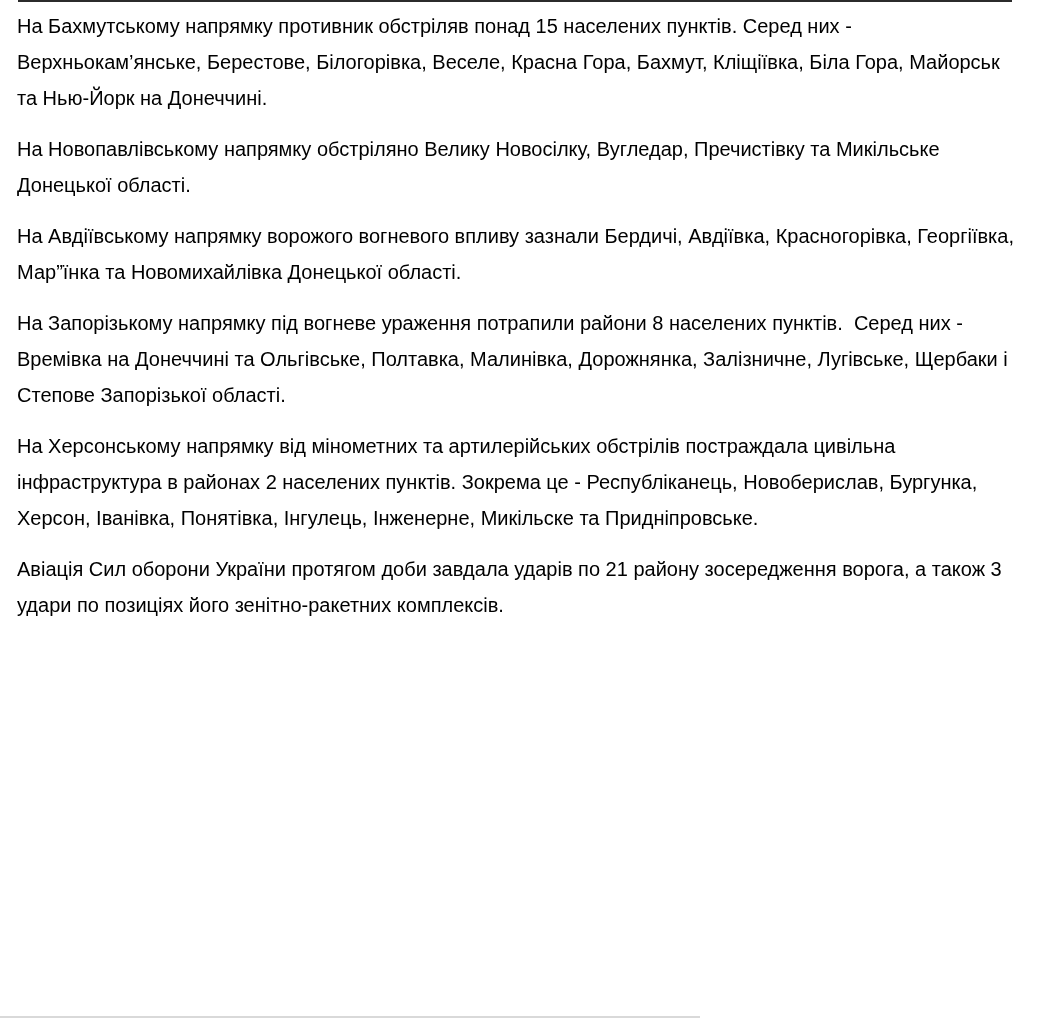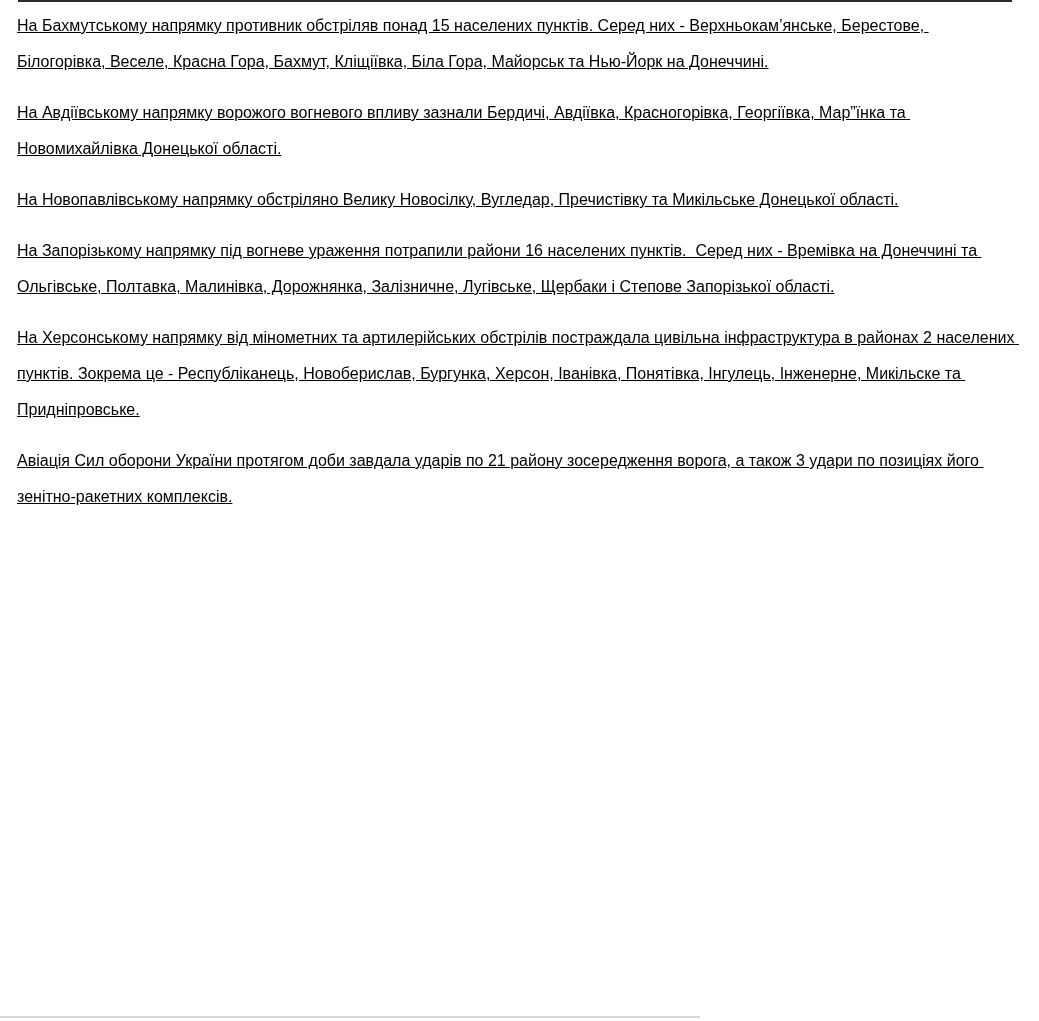--- a/index.html
+++ b/index.html
@@ -28,35 +28,34 @@
     left: 0;
     width: 700px;
     height: 2px;
     background: #d9d9d9;
   }
   .post-body {
     padding: 8px 22px 0 17px;
   }
   .post-body p {
     margin: 0 0 15px 0;
-    font-size: 16px;
+    font-size: 20px;
     line-height: 36px;
     color: #000000;
     white-space: pre-wrap;
     letter-spacing: 0;
-    text-decoration: underline;
   }
 </style>
 </head>
 <body>
 
 <div class="top-cutoff"></div>
 
 <main class="post-body">
   <p>На Бахмутському напрямку противник обстріляв понад 15 населених пунктів. Серед них - Верхньокам’янське, Берестове, Білогорівка, Веселе, Красна Гора, Бахмут, Кліщіївка, Біла Гора, Майорськ та Нью-Йорк на Донеччині.</p>
+  <p>На Новопавлівському напрямку обстріляно Велику Новосілку, Вугледар, Пречистівку та Микільське Донецької області.</p>
   <p>На Авдіївському напрямку ворожого вогневого впливу зазнали Бердичі, Авдіївка, Красногорівка, Георгіївка, Мар”їнка та Новомихайлівка Донецької області.</p>
-  <p>На Новопавлівському напрямку обстріляно Велику Новосілку, Вугледар, Пречистівку та Микільське Донецької області.</p>
-  <p>На Запорізькому напрямку під вогневе ураження потрапили райони 16 населених пунктів.  Серед них - Времівка на Донеччині та Ольгівське, Полтавка, Малинівка, Дорожнянка, Залізничне, Лугівське, Щербаки і Степове Запорізької області.</p>
+  <p>На Запорізькому напрямку під вогневе ураження потрапили райони 8 населених пунктів.  Серед них - Времівка на Донеччині та Ольгівське, Полтавка, Малинівка, Дорожнянка, Залізничне, Лугівське, Щербаки і Степове Запорізької області.</p>
   <p>На Херсонському напрямку від мінометних та артилерійських обстрілів постраждала цивільна інфраструктура в районах 2 населених пунктів. Зокрема це - Республіканець, Новоберислав, Бургунка, Херсон, Іванівка, Понятівка, Інгулець, Інженерне, Микільске та Придніпровське.</p>
   <p>Авіація Сил оборони України протягом доби завдала ударів по 21 району зосередження ворога, а також 3 удари по позиціях його зенітно-ракетних комплексів.</p>
 </main>
 
 <div class="bottom-cutoff"></div>
 
 </body></html>

